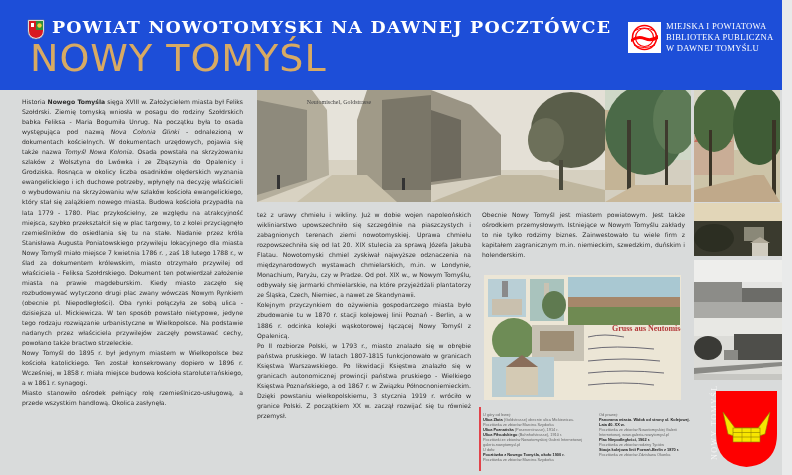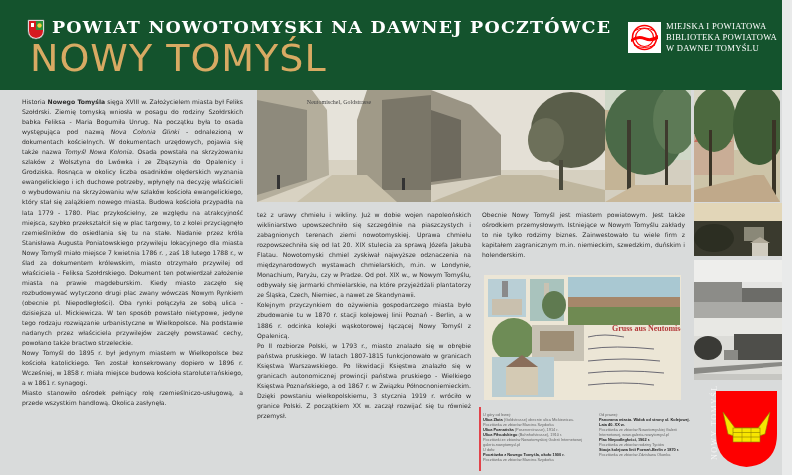--- a/index.html
+++ b/index.html
@@ -1,19 +1,19 @@
 <!DOCTYPE html>
 <html><head>
   <meta charset="utf-8">
   <style>
     * { box-sizing: border-box; margin: 0; padding: 0; }
     html, body { width: 792px; height: 475px; overflow: hidden; background: #d9dbdb; }
     body { position: relative; font-family: "Liberation Sans", sans-serif; }
 
-    .header { position: absolute; left: 0; top: 0; width: 782px; height: 90px; background: #14532d; }
+    .header { position: absolute; left: 0; top: 0; width: 782px; height: 90px; background: #1d4ed8; }
     .crest-small { position: absolute; left: 27px; top: 19px; width: 18px; height: 21px; }
     .super-title { position: absolute; left: 52px; top: 17px; color: #ffffff; font-family: "DejaVu Serif", serif; font-weight: bold; font-size: 17.5px; letter-spacing: 1.2px; white-space: nowrap; }
     .main-title { position: absolute; left: 30px; top: 38px; color: #d8aa63; font-family: "DejaVu Sans", sans-serif; font-size: 38px; letter-spacing: 1px; white-space: nowrap; line-height: 40px; }
     .lib-logo { position: absolute; left: 628px; top: 22px; width: 33px; height: 31px; }
     .lib-name { position: absolute; left: 666px; top: 21px; color: #ffffff; font-family: "Liberation Serif", serif; font-size: 8.6px; line-height: 11px; letter-spacing: 0.3px; }
     .lib-name div { white-space: nowrap; }
 
     .right-strip { position: absolute; left: 782px; top: 0; width: 10px; height: 475px; background: #e9eaea; }
 
     .col { position: absolute; color: #2d2d2d; font-family: "DejaVu Sans", sans-serif; font-size: 6.1px; line-height: 10.05px; text-align: justify; }
@@ -65,21 +65,21 @@
   <svg class="lib-logo" viewBox="0 0 33 31">
     <rect x="0" y="0" width="33" height="31" fill="#ffffff"></rect>
     <circle cx="16.5" cy="15.5" r="12" fill="none" stroke="#fe0000" stroke-width="1.6"></circle>
     <circle cx="16.5" cy="15.5" r="9" fill="none" stroke="#fe0000" stroke-width="1.2"></circle>
     <path d="M3 17 Q10 12 16.5 15 Q23 18 30 13 L30 17 Q23 21 16.5 18 Q10 15 3 20 Z" fill="#fe0000"></path>
     <path d="M6 9 Q16 3 27 9" fill="none" stroke="#fe0000" stroke-width="1"></path>
     <path d="M6 23 Q16 28 27 23" fill="none" stroke="#fe0000" stroke-width="1"></path>
   </svg>
   <div class="lib-name">
     <div>MIEJSKA I POWIATOWA</div>
-    <div>BIBLIOTEKA POWIATOWA</div>
+    <div>BIBLIOTEKA PUBLICZNA</div>
     <div>W DAWNEJ TOMYŚLU</div>
   </div>
 </div>
 
 <div class="right-strip"></div>
 
 <div class="col col1">
   <p><span>Historia </span><b>Nowego Tomyśla</b><span> sięga XVIII w. Założycielem miasta był Feliks Szołdrski. Ziemię tomyską wniosła w posagu do rodziny Szołdrskich babka Feliksa - Maria Bogumiła Unrug. Na początku była to osada występująca pod nazwą </span><i>Nova Colonia Glinki</i><span> - odnalezioną w dokumentach kościelnych. W dokumentach urzędowych, pojawia się także nazwa </span><i>Tomyśl Nowa Kolonia</i><span>. Osada powstała na skrzyżowaniu szlaków z Wolsztyna do Lwówka i ze Zbąszynia do Opalenicy i Grodziska. Rosnąca w okolicy liczba osadników olęderskich wyznania ewangelickiego i ich duchowe potrzeby, wpłynęły na decyzję właścicieli o wybudowaniu na skrzyżowaniu w/w szlaków kościoła ewangelickiego, który stał się zalążkiem nowego miasta. Budowa kościoła przypadła na lata 1779 - 1780. Plac przykościelny, ze względu na atrakcyjność miejsca, szybko przekształcił się w plac targowy, to z kolei przyciągnęło rzemieślników do osiedlania się tu na stałe. Nadanie przez króla Stanisława Augusta Poniatowskiego przywileju lokacyjnego dla miasta Nowy Tomyśl miało miejsce 7 kwietnia 1786 r. , zaś 18 lutego 1788 r., w ślad za dokumentem królewskim, miasto otrzymało przywilej od właściciela - Feliksa Szołdrskiego. Dokument ten potwierdzał założenie miasta na prawie magdeburskim. Kiedy miasto zaczęło się rozbudowywać wytyczono drugi plac zwany wówczas Nowym Rynkiem (obecnie pl. Niepodległości). Oba rynki połączyła ze sobą ulica - dzisiejsza ul. Mickiewicza. W ten sposób powstało nietypowe, jedyne tego rodzaju rozwiązanie urbanistyczne w Wielkopolsce. Na podstawie nadanych przez właściciela przywilejów zaczęły powstawać cechy, powołano także bractwo strzeleckie.</span></p>
   <p>Nowy Tomyśl do 1895 r. był jedynym miastem w Wielkopolsce bez kościoła katolickiego. Ten został konsekrowany dopiero w 1896 r. Wcześniej, w 1858 r. miała miejsce budowa kościoła staroluteтańskiego, a w 1861 r. synagogi.</p>
   <p>Miasto stanowiło ośrodek pełniący rolę rzemieślniczo-usługową, a przede wszystkim handlową. Okolica zasłynęła.</p>

